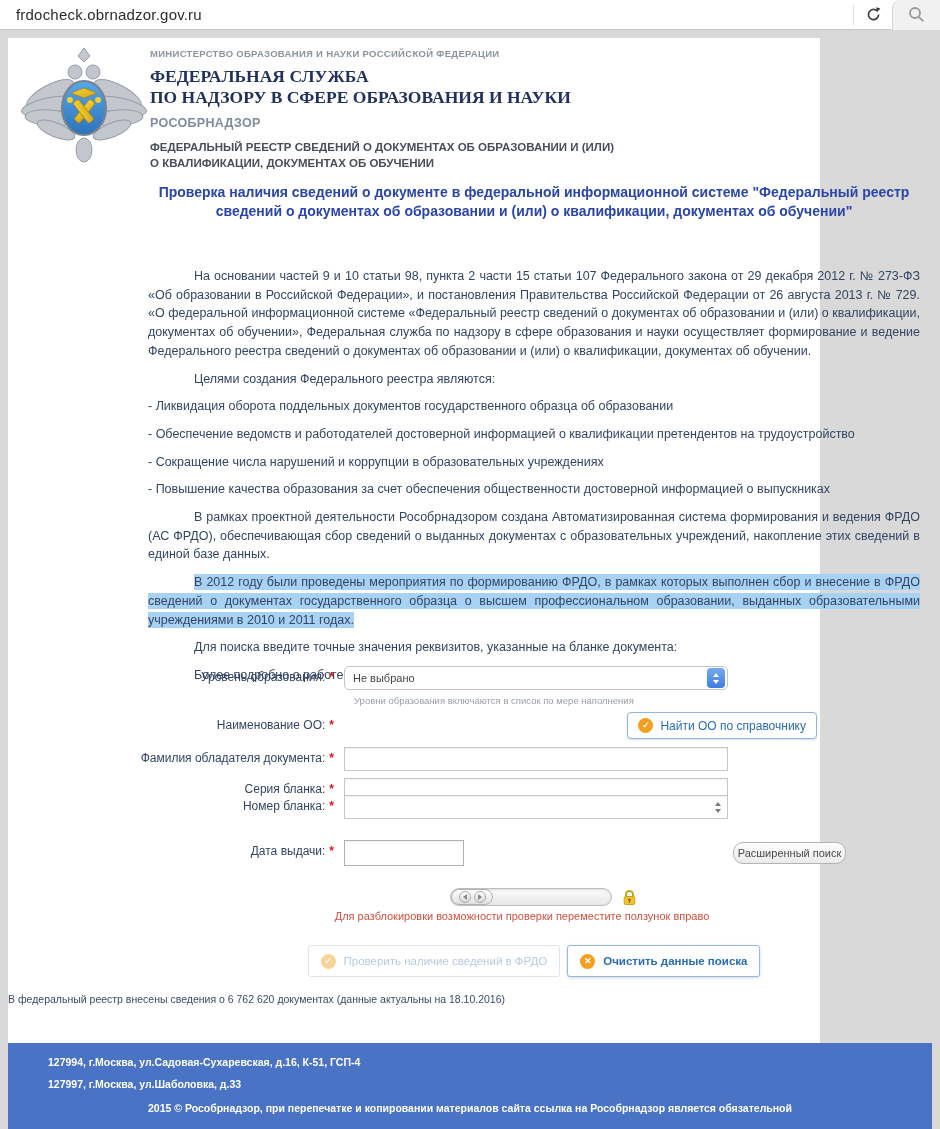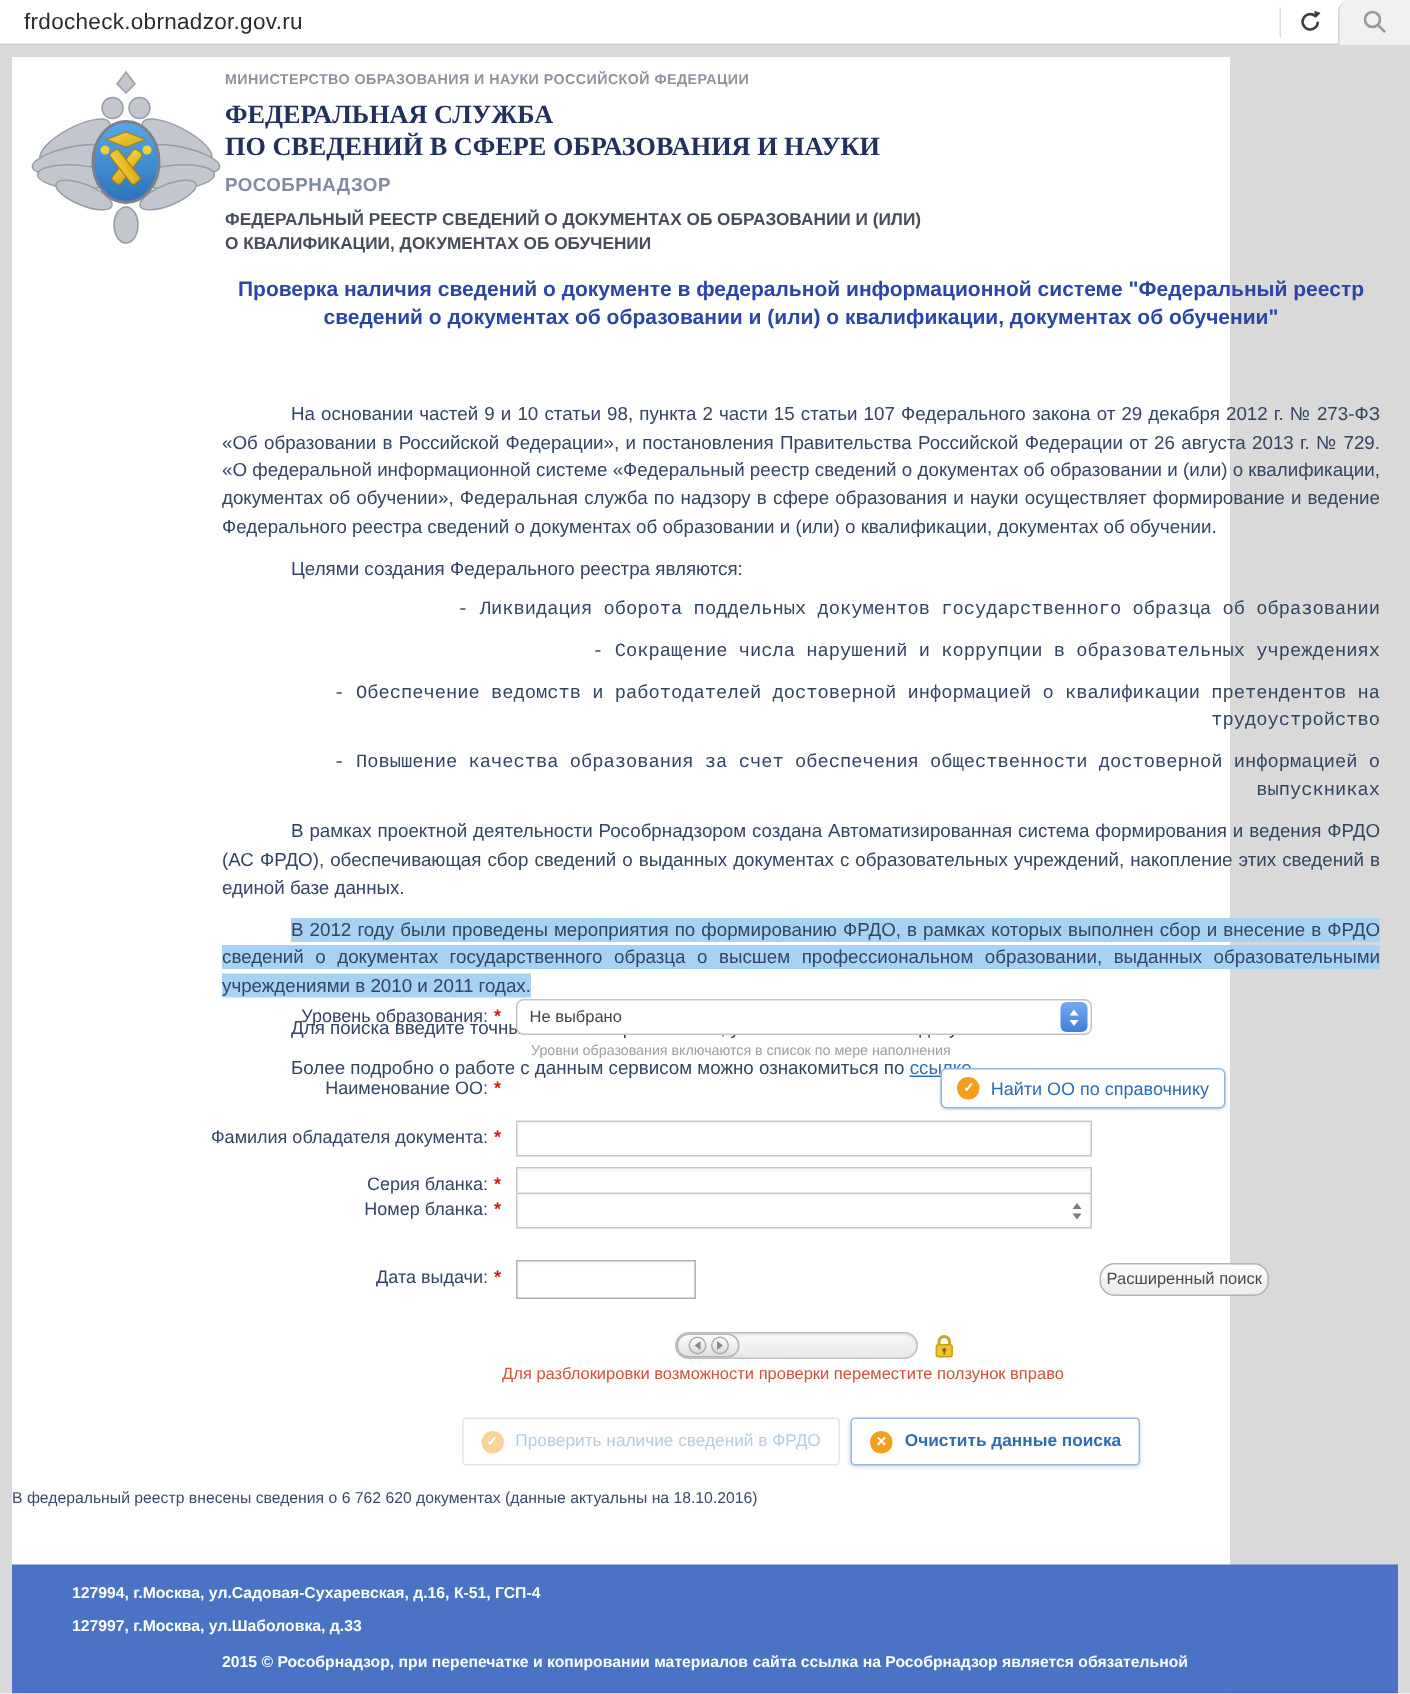--- a/index.html
+++ b/index.html
@@ -27,21 +27,21 @@
   .registry { font-size:11.5px; font-weight:bold; color:#474e59; line-height:16px; margin-top:9px; }
 
   
   .page-title { position:absolute; top:145px; left:140px; width:772px; text-align:center;
     font-size:14px; font-weight:bold; color:#2b46a8; line-height:19px; }
 
   
   .body-text { position:absolute; top:229px; left:140px; width:772px;
     font-size:12.5px; color:#344563; line-height:18.7px; }
   .body-text p { margin:0 0 9px; text-align:justify; text-indent:46px; }
-  .body-text p.goal { text-indent:0; text-align:right;font-family:Liberation Mono, monospace; }
+  .body-text p.goal { text-indent:0; text-align:left; }
   .hl { background:#a8d2f4; padding:1px 0; box-decoration-break:clone; -webkit-box-decoration-break:clone; }
   .link { color:#2f6fba; text-decoration:underline; cursor:pointer; }
 
   
   .frow { position:absolute; left:0; width:924px; height:28px; }
   .flabel { position:absolute; left:0; top:4px; width:326px; text-align:right; font-size:12px; color:#344563; }
   .req { color:#d01818; margin-left:4px; font-weight:bold; }
   .ftext { position:absolute; left:336px; top:0; width:384px; height:24px; border:1px solid #c6c6c6;
     background:#fff; font-size:12px; color:#333; padding:0 6px; font-family:"Liberation Sans",sans-serif;
     box-shadow:inset 0 1px 2px rgba(0,0,0,.06); }
@@ -153,34 +153,34 @@
       <rect x="60.5" y="52" width="7" height="26" rx="2" transform="rotate(38 64 66)" fill="url(#goldG)" stroke="#a8811a" stroke-width=".8"></rect>
       <rect x="60.5" y="52" width="7" height="26" rx="2" transform="rotate(-38 64 66)" fill="url(#goldG)" stroke="#a8811a" stroke-width=".8"></rect>
       <circle cx="50" cy="54" r="3" fill="#f2cf32"></circle>
         <circle cx="78" cy="54" r="3" fill="#f2cf32"></circle>
     </g>
   </svg>
 
   <div class="hdr-text">
     <div class="ministry">МИНИСТЕРСТВО ОБРАЗОВАНИЯ И НАУКИ РОССИЙСКОЙ ФЕДЕРАЦИИ</div>
     <div class="service">ФЕДЕРАЛЬНАЯ СЛУЖБА</div>
-    <div class="service">ПО СВЕДЕНИЙ В СФЕРЕ ОБРАЗОВАНИЯ И НАУКИ</div>
+    <div class="service">ПО НАДЗОРУ В СФЕРЕ ОБРАЗОВАНИЯ И НАУКИ</div>
     <div class="agency">РОСОБРНАДЗОР</div>
     <div class="registry">ФЕДЕРАЛЬНЫЙ РЕЕСТР СВЕДЕНИЙ О ДОКУМЕНТАХ ОБ ОБРАЗОВАНИИ И (ИЛИ)</div>
     <div class="registry" style="margin-top:0">О КВАЛИФИКАЦИИ, ДОКУМЕНТАХ ОБ ОБУЧЕНИИ</div>
   </div>
 
   <div class="page-title">Проверка наличия сведений о документе в федеральной информационной системе "Федеральный реестр сведений о документах об образовании и (или) о квалификации, документах об обучении"</div>
 
   <div class="body-text">
     <p>На основании частей 9 и 10 статьи 98, пункта 2 части 15 статьи 107 Федерального закона от 29 декабря 2012 г. № 273-ФЗ «Об образовании в Российской Федерации», и постановления Правительства Российской Федерации от 26 августа 2013 г. № 729. «О федеральной информационной системе «Федеральный реестр сведений о документах об образовании и (или) о квалификации, документах об обучении», Федеральная служба по надзору в сфере образования и науки осуществляет формирование и ведение Федерального реестра сведений о документах об образовании и (или) о квалификации, документах об обучении.</p>
     <p>Целями создания Федерального реестра являются:</p>
     <p class="goal">- Ликвидация оборота поддельных документов государственного образца об образовании</p>
+    <p class="goal">- Обеспечение ведомств и работодателей достоверной информацией о квалификации претендентов на трудоустройство</p>
     <p class="goal">- Сокращение числа нарушений и коррупции в образовательных учреждениях</p>
-    <p class="goal">- Обеспечение ведомств и работодателей достоверной информацией о квалификации претендентов на трудоустройство</p>
     <p class="goal">- Повышение качества образования за счет обеспечения общественности достоверной информацией о выпускниках</p>
     <p>В рамках проектной деятельности Рособрнадзором создана Автоматизированная система формирования и ведения ФРДО (АС ФРДО), обеспечивающая сбор сведений о выданных документах с образовательных учреждений, накопление этих сведений в единой базе данных.</p>
     <p><span class="hl">В 2012 году были проведены мероприятия по формированию ФРДО, в рамках которых выполнен сбор и внесение в ФРДО сведений о документах государственного образца о высшем профессиональном образовании, выданных образовательными учреждениями в 2010 и 2011 годах.</span></p>
     <p>Для поиска введите точные значения реквизитов, указанные на бланке документа:</p>
     <p><span>Более подробно о работе с данным сервисом можно ознакомиться по </span><span class="link">ссылке</span></p>
   </div>
 
   <div class="frow" style="top:628px">
     <div class="flabel"><span>Уровень образования:</span><span class="req">*</span></div>
     <div class="select-box">

